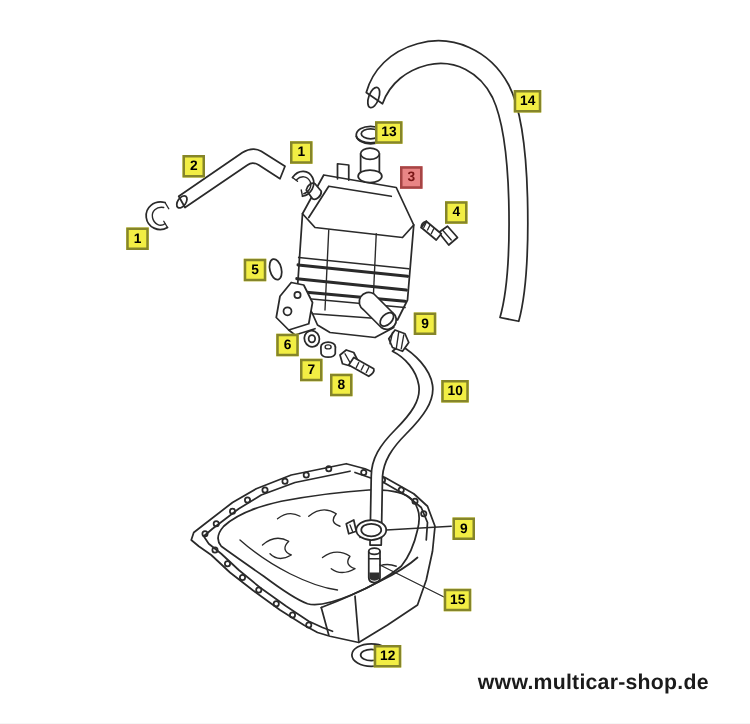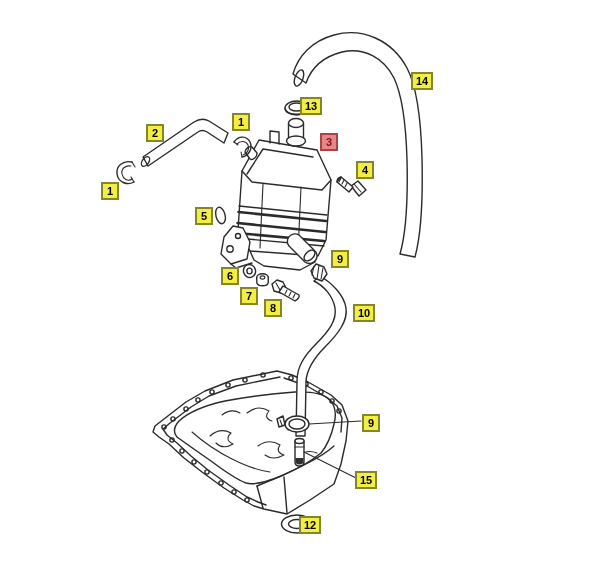--- a/index.html
+++ b/index.html
@@ -243,13 +243,14 @@
       <div class="callout" style="left: 240px; top: 287px;">7</div>
       <div class="callout" style="left: 264px; top: 299px;">8</div>
       <div class="callout" style="left: 331px; top: 250px;">9</div>
       <div class="callout" style="left: 353px; top: 304px;">10</div>
       <div class="callout" style="left: 411px; top: 72px;">14</div>
       <div class="callout" style="left: 362px; top: 414px;">9</div>
       <div class="callout" style="left: 355px; top: 471px;">15</div>
       <div class="callout" style="left: 299px; top: 516px;">12</div>
     </div>
 
+  <div class="watermark">www.multicar-shop.de</div>
 </div>
 
 </body></html>

